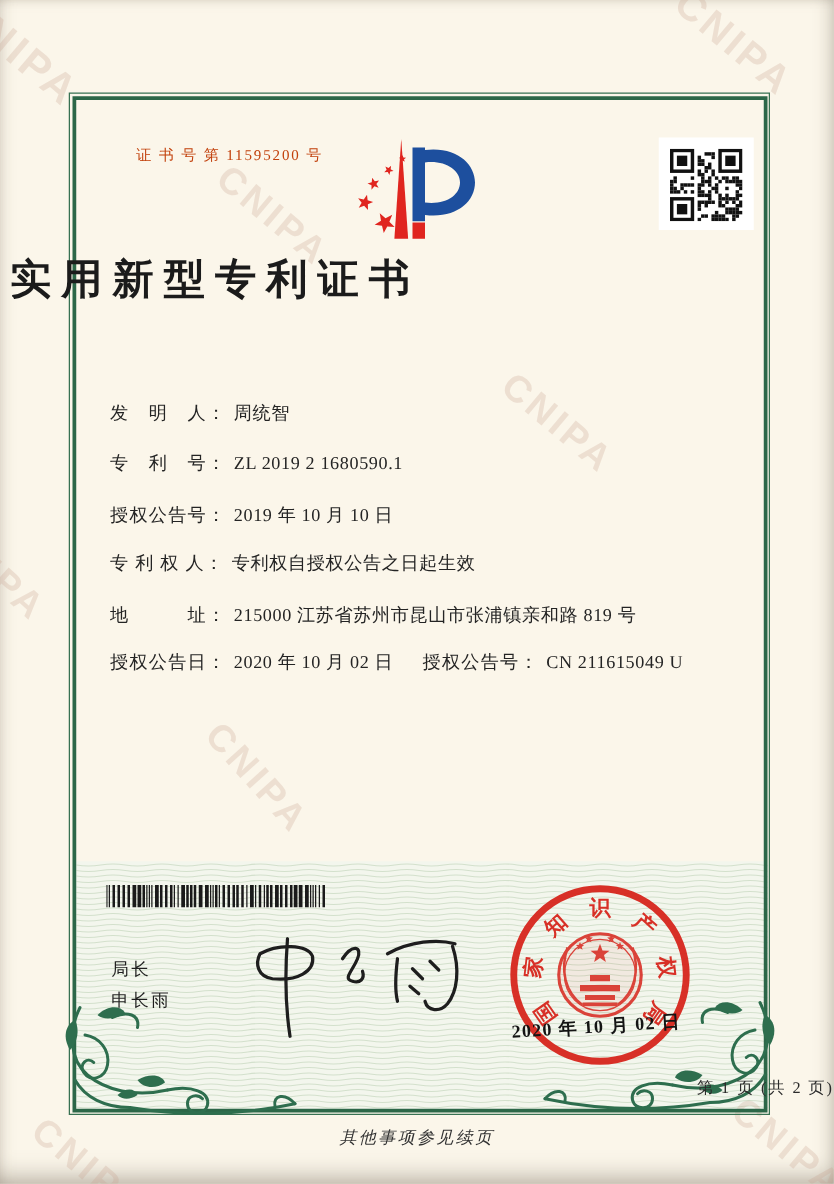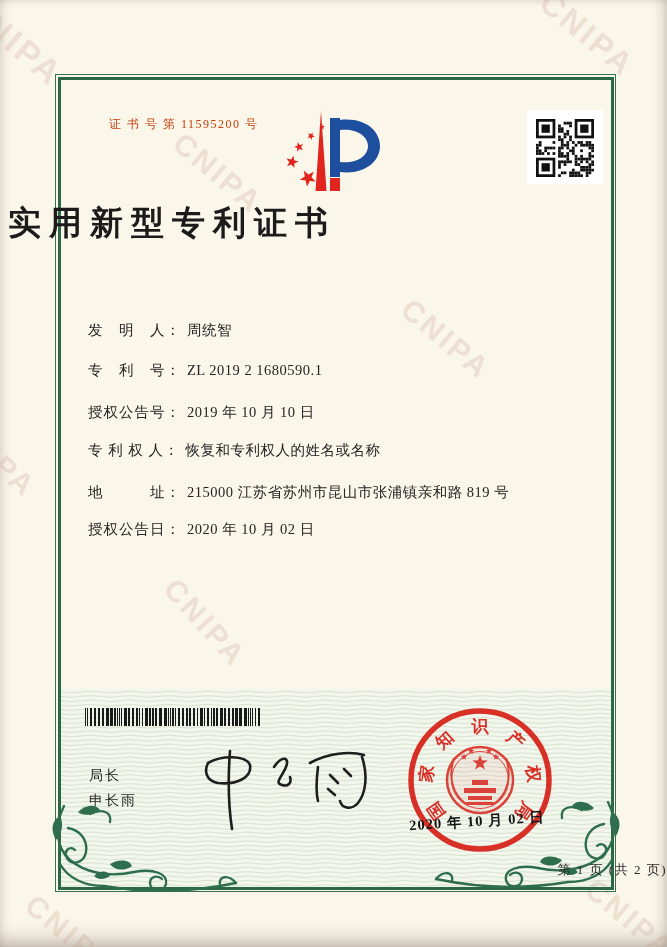--- a/index.html
+++ b/index.html
@@ -309,28 +309,31 @@
   <div class="field abs" style="top:321px">
     <span class="flabel">发　明　人：</span><span class="fvalue">周统智</span>
   </div>
   <div class="field abs" style="top:361px">
     <span class="flabel">专　利　号：</span><span class="fvalue">ZL 2019 2 1680590.1</span>
   </div>
   <div class="field abs" style="top:403px">
     <span class="flabel">授权公告号：</span><span class="fvalue">2019 年 10 月 10 日</span>
   </div>
   <div class="field abs" style="top:441px">
-    <span class="flabel">专 利 权 人：</span><span class="fvalue">恢复和专利权人的姓名或名称</span>
+    <span class="flabel">专 利 权 人：</span><span class="fvalue">专利权自授权公告之日起生效</span>
   </div>
   <div class="field abs" style="top:483px">
     <span class="flabel">地　　　址：</span><span class="fvalue">215000 江苏省苏州市昆山市张浦镇亲和路 819 号</span>
   </div>
 
   <div class="field abs" style="top:520px;left:88px">
     <span class="flabel">授权公告日：</span><span class="fvalue">2020 年 10 月 02 日</span>
+  </div>
+  <div class="field abs" style="top:520px;left:338px">
+    <span class="flabel">授权公告号：</span><span class="fvalue">CN 211615049 U</span>
   </div>
 
   <div class="paras">
   </div>
 
   <div class="barcode">
     <svg id="barcodeSvg" width="180" height="18">
         <rect x="0" y="0" width="1" height="18" fill="#1a1a1a"></rect>
         <rect x="2" y="0" width="1" height="18" fill="#1a1a1a"></rect>
         <rect x="5" y="0" width="2" height="18" fill="#1a1a1a"></rect>
@@ -434,14 +437,15 @@
         <text x="74" y="26" text-anchor="middle" font-size="17" font-weight="bold" fill="#d7261d" transform="rotate(-41.66666666666667 74 74)" font-family="&quot;Liberation Serif&quot;,serif">知</text>
         <text x="74" y="26" text-anchor="middle" font-size="17" font-weight="bold" fill="#d7261d" transform="rotate(0 74 74)" font-family="&quot;Liberation Serif&quot;,serif">识</text>
         <text x="74" y="26" text-anchor="middle" font-size="17" font-weight="bold" fill="#d7261d" transform="rotate(41.66666666666666 74 74)" font-family="&quot;Liberation Serif&quot;,serif">产</text>
         <text x="74" y="26" text-anchor="middle" font-size="17" font-weight="bold" fill="#d7261d" transform="rotate(83.33333333333331 74 74)" font-family="&quot;Liberation Serif&quot;,serif">权</text>
         <text x="74" y="26" text-anchor="middle" font-size="17" font-weight="bold" fill="#d7261d" transform="rotate(125 74 74)" font-family="&quot;Liberation Serif&quot;,serif">局</text>
       </g>
   </svg>
   <div class="sealdate">2020 年 10 月 02 日</div>
 
   <div class="pageinfo">第 1 页 (共 2 页)</div>
+  <div class="contnote">其他事项参见续页</div>
 
 </div>
 
 </body></html>

